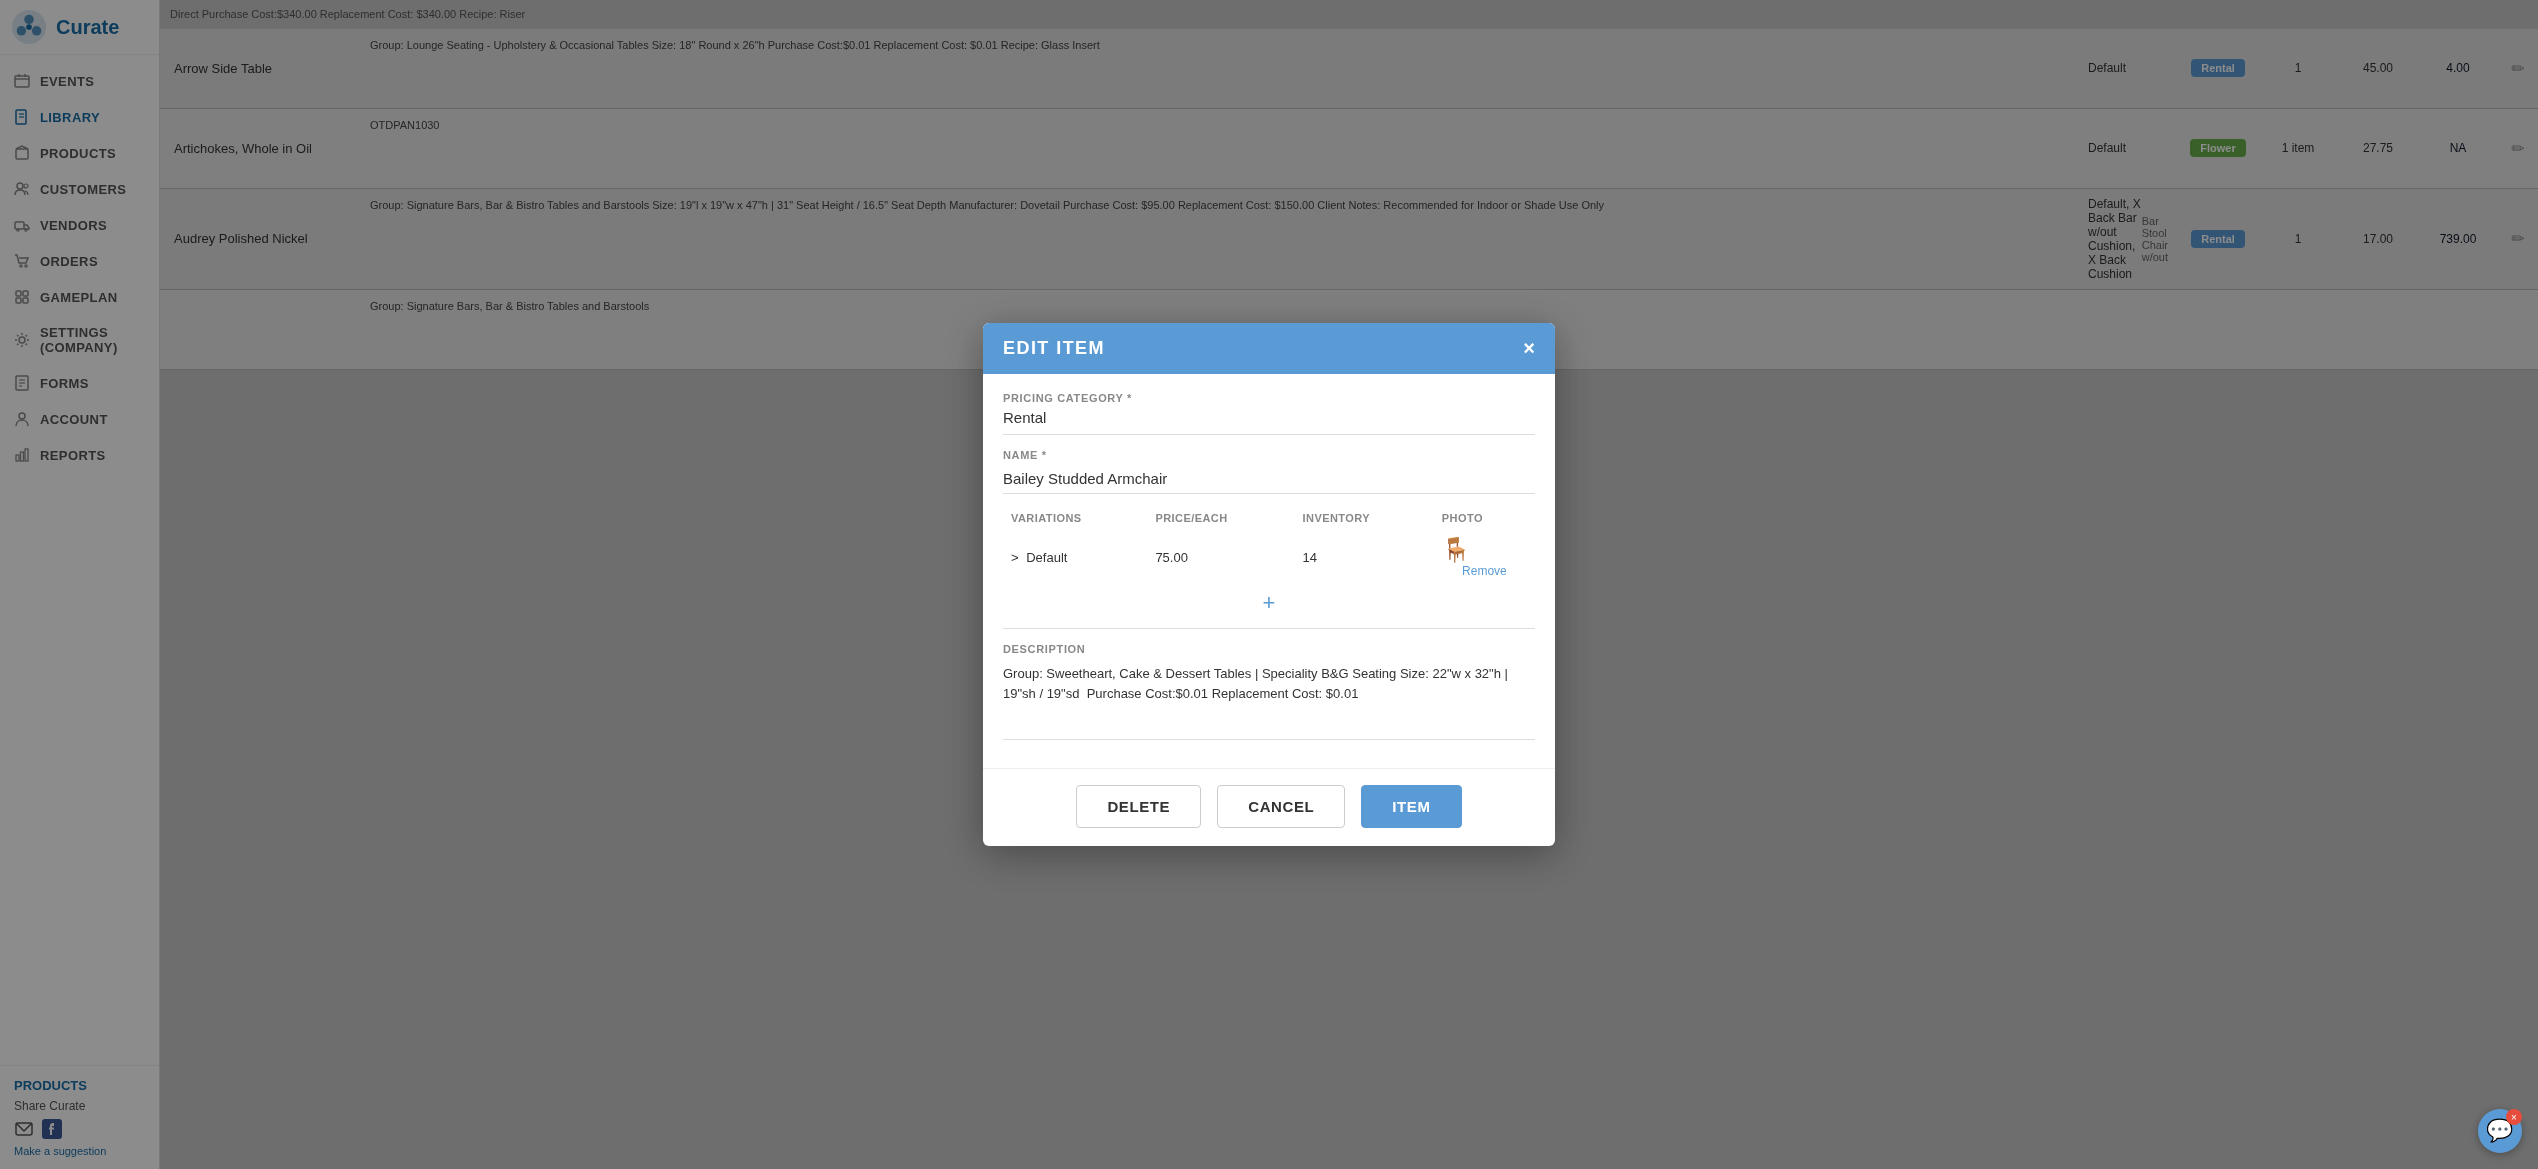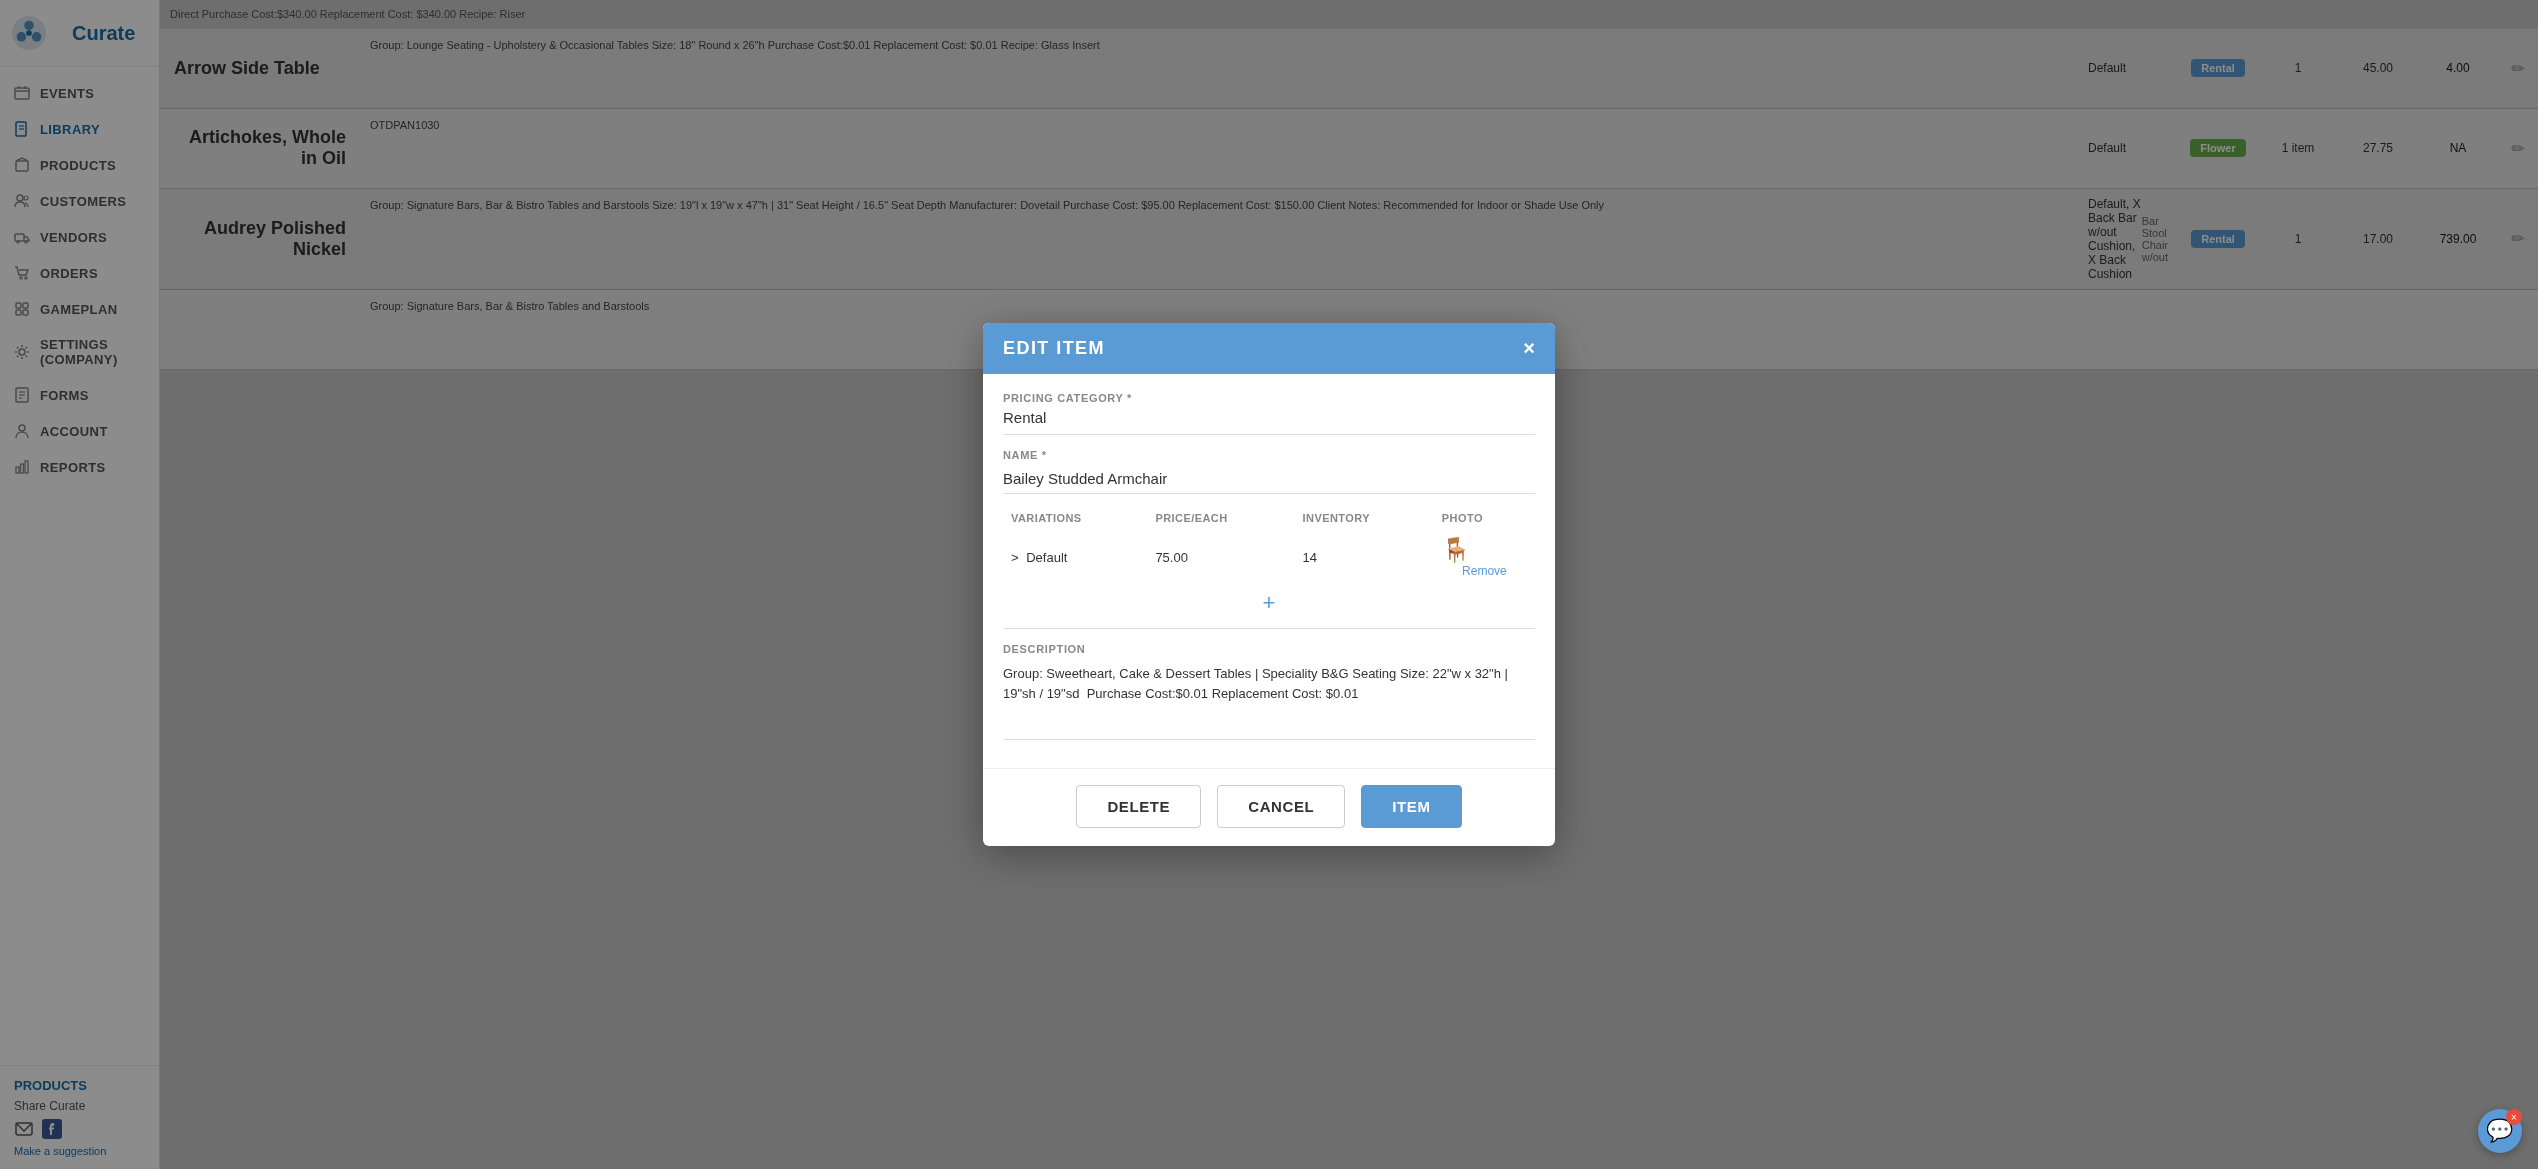--- a/index.html
+++ b/index.html
@@ -10,24 +10,24 @@
       width: 160px;
       min-width: 160px;
       background: #fff;
       display: flex;
       flex-direction: column;
       border-right: 1px solid #ddd;
       height: 100vh;
       overflow-y: auto;
     }
     .sidebar-logo {
-      padding: 14px 10px;
+      padding: 8px 10px;
       display: flex;
       align-items: center;
-      gap: 24px;
+      gap: 8px;
       border-bottom: 1px solid #eee;
     }
     .logo-icon {
       width: 38px; height: 38px;
     }
     .logo-text {
       font-size: 20px; font-weight: bold; color: #1a6ea8;
     }
     .sidebar-nav {
       flex: 1;
@@ -70,21 +70,21 @@
       width: 100%;
       background: #d8d8d8;
     }
     .table-row-item {
       display: flex; align-items: stretch;
       border-bottom: 1px solid #bbb;
       background: #e8e8e8;
       min-height: 80px;
     }
     .table-row-item:nth-child(odd) { background: #e0e0e0; }
-    .col-name { width: 200px; min-width: 160px; padding: 10px 14px; font-weight: bold; font-size: 18px; color: #333; display: flex; align-items: center; text-align: right; }
+    .col-name { width: 200px; min-width: 160px; padding: 10px 14px; font-weight: normal; font-size: 13px; color: #333; display: flex; align-items: center; text-align: right; }
     .col-details { flex: 1; padding: 8px 10px; font-size: 11px; color: #444; line-height: 1.5; }
     .col-variation { width: 100px; padding: 8px 10px; font-size: 12px; color: #333; display: flex; align-items: center; }
     .col-tag { width: 80px; padding: 8px 4px; display: flex; align-items: center; justify-content: center; }
     .tag { padding: 3px 10px; border-radius: 4px; font-size: 11px; font-weight: bold; color: #fff; }
     .tag-rental { background: #5b9bd5; }
     .tag-flower { background: #6ab04c; }
     .col-qty { width: 80px; padding: 8px 10px; font-size: 12px; color: #333; display: flex; align-items: center; justify-content: center; }
     .col-price { width: 80px; padding: 8px 10px; font-size: 12px; color: #333; display: flex; align-items: center; justify-content: center; }
     .col-na { width: 80px; padding: 8px 10px; font-size: 12px; color: #0f172a; display: flex; align-items: center; justify-content: center; }
     .col-edit { width: 40px; padding: 8px 4px; display: flex; align-items: center; justify-content: center; cursor: pointer; }

